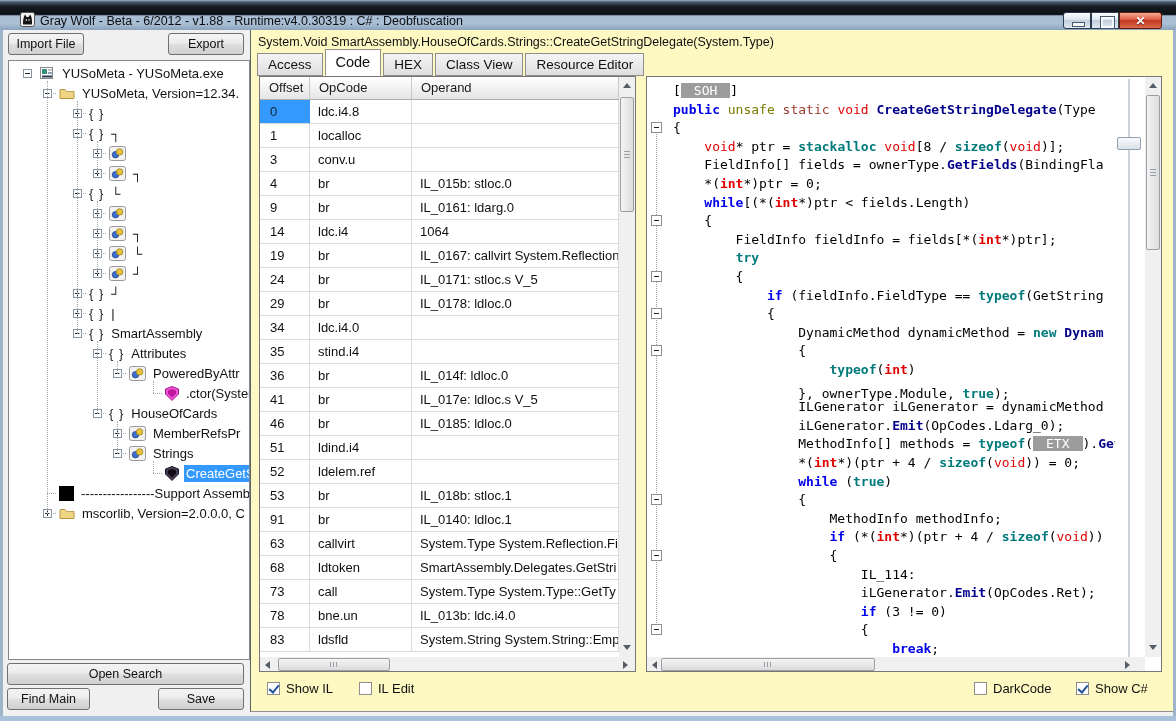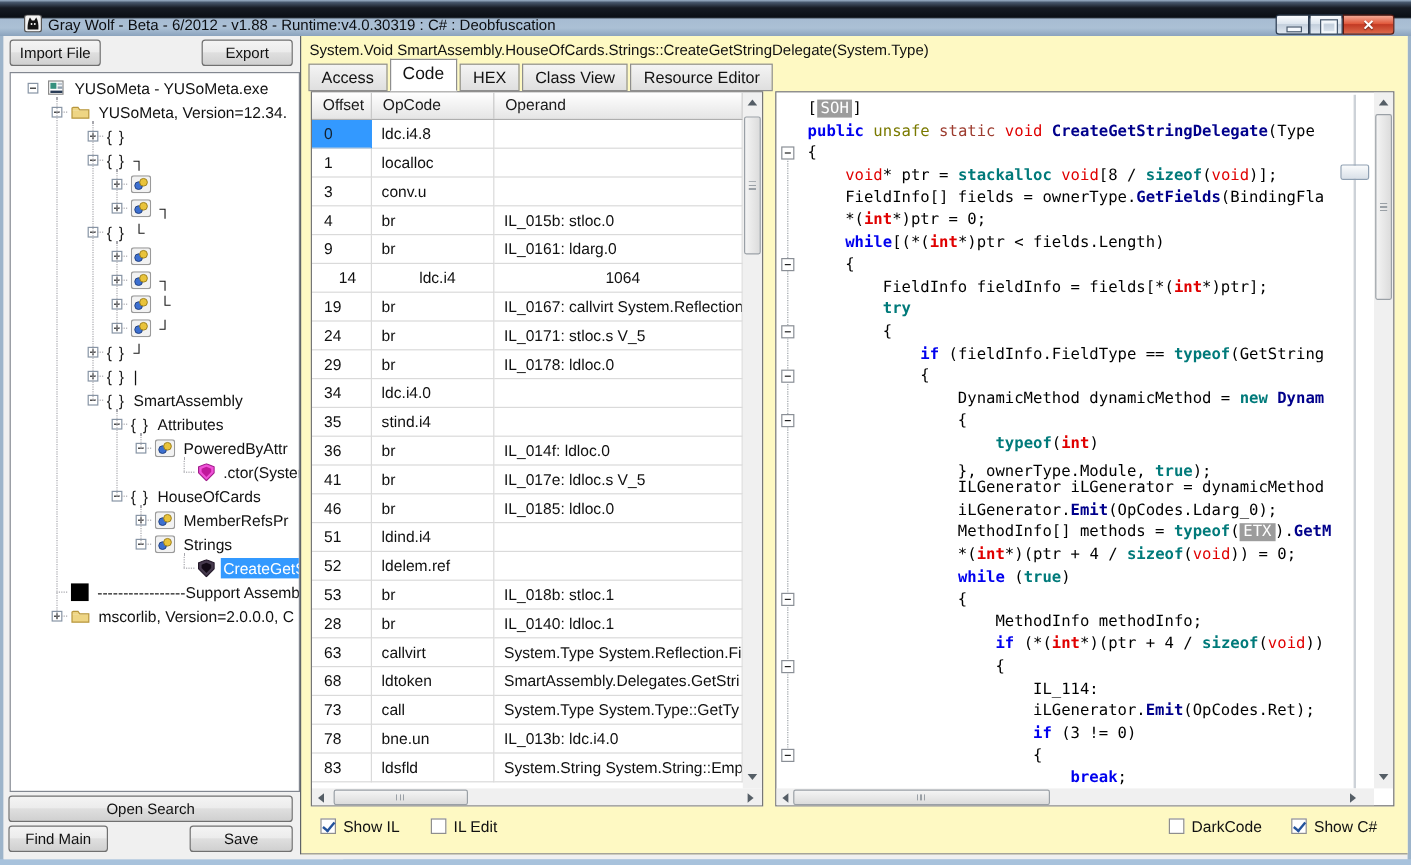--- a/index.html
+++ b/index.html
@@ -85,21 +85,21 @@
   .cline{position:absolute;left:26px;right:46px;height:19px;line-height:19px;white-space:pre;overflow:hidden;
     font-family:"DejaVu Sans Mono",monospace;font-size:13px;color:#000;}
   .tp{color:#000;}
   .tk{color:var(--kwblue);font-weight:bold;}
   .tt{color:var(--kwteal);font-weight:bold;}
   .tr{color:var(--typered);}
   .trb{color:var(--typered);font-weight:bold;}
   .tn{color:var(--navy);font-weight:bold;}
   .tm{color:var(--maroon);}
   .to{color:var(--olive);}
-  .tc{background:var(--ctrlbg);color:#fff;padding:0 3px;}
+  .tc{background:var(--ctrlbg);color:#fff;padding:0 13px;}
   .foldbox{position:absolute;left:4px;width:11px;height:11px;box-sizing:border-box;border:1px solid #8a8f96;background:#fff;}
   .foldbox::before{content:'';position:absolute;left:2px;right:2px;top:4px;height:1px;background:#222;}
   .foldline{position:absolute;left:9px;width:0;border-left:1px dotted #9aa0a6;}
   .minitrack{position:absolute;width:2px;background:#cdd2d8;}
   .minithumb{position:absolute;box-sizing:border-box;border:1px solid #8fa0b2;border-radius:2px;
     background:linear-gradient(180deg,#fafbfc,#d9e0e8);}
   
   .cbrow{position:absolute;display:flex;align-items:center;font-size:13px;color:#111;}
   .cbbox{position:relative;width:13px;height:13px;box-sizing:border-box;border:1px solid #8e8e8e;background:#fff;margin-right:6px;}
   .cbbox.checked::after{content:'';position:absolute;left:3px;top:0px;width:4px;height:8px;
@@ -421,21 +421,21 @@
           <div class="ilrow" style="top: 95px;">
             <div class="cell c0">4</div>
             <div class="cell c1">br</div>
             <div class="cell c2">IL_015b: stloc.0</div>
           </div>
           <div class="ilrow" style="top: 119px;">
             <div class="cell c0">9</div>
             <div class="cell c1">br</div>
             <div class="cell c2">IL_0161: ldarg.0</div>
           </div>
-          <div class="ilrow" style="top: 143px; text-align: center;">
+          <div class="ilrow" style="top: 143px;">
             <div class="cell c0">14</div>
             <div class="cell c1">ldc.i4</div>
             <div class="cell c2">1064</div>
           </div>
           <div class="ilrow" style="top: 167px;">
             <div class="cell c0">19</div>
             <div class="cell c1">br</div>
             <div class="cell c2">IL_0167: callvirt System.Reflection.F</div>
           </div>
           <div class="ilrow" style="top: 191px;">
@@ -482,21 +482,21 @@
             <div class="cell c0">52</div>
             <div class="cell c1">ldelem.ref</div>
             <div class="cell c2"></div>
           </div>
           <div class="ilrow" style="top: 407px;">
             <div class="cell c0">53</div>
             <div class="cell c1">br</div>
             <div class="cell c2">IL_018b: stloc.1</div>
           </div>
           <div class="ilrow" style="top: 431px;">
-            <div class="cell c0">28</div>
+            <div class="cell c0">91</div>
             <div class="cell c1">br</div>
             <div class="cell c2">IL_0140: ldloc.1</div>
           </div>
           <div class="ilrow" style="top: 455px;">
             <div class="cell c0">63</div>
             <div class="cell c1">callvirt</div>
             <div class="cell c2">System.Type System.Reflection.Fi</div>
           </div>
           <div class="ilrow" style="top: 479px;">
             <div class="cell c0">68</div>

